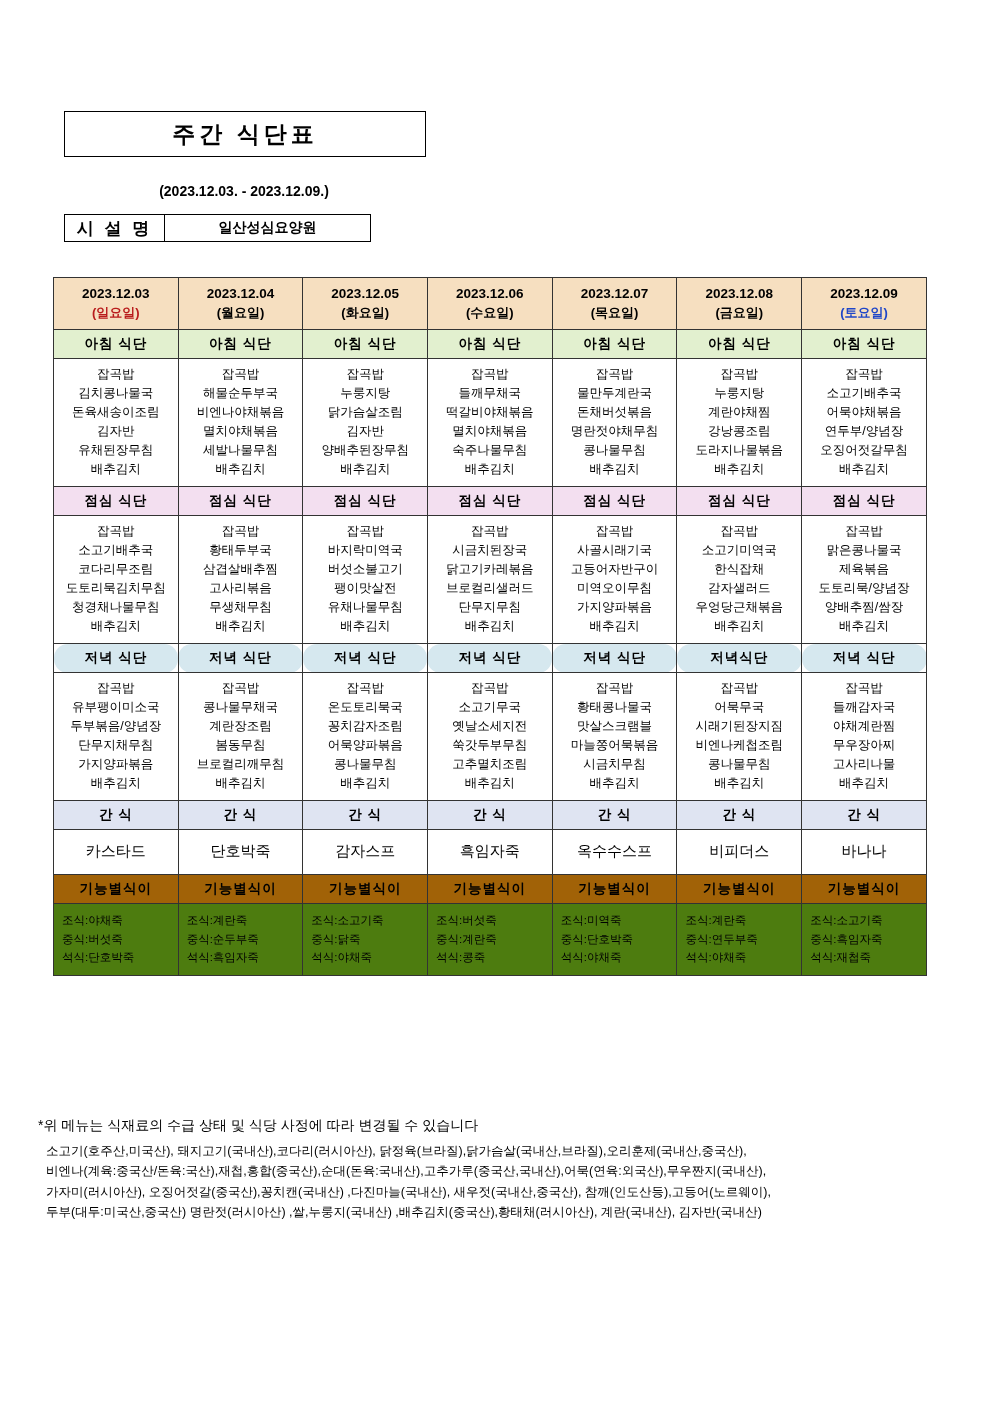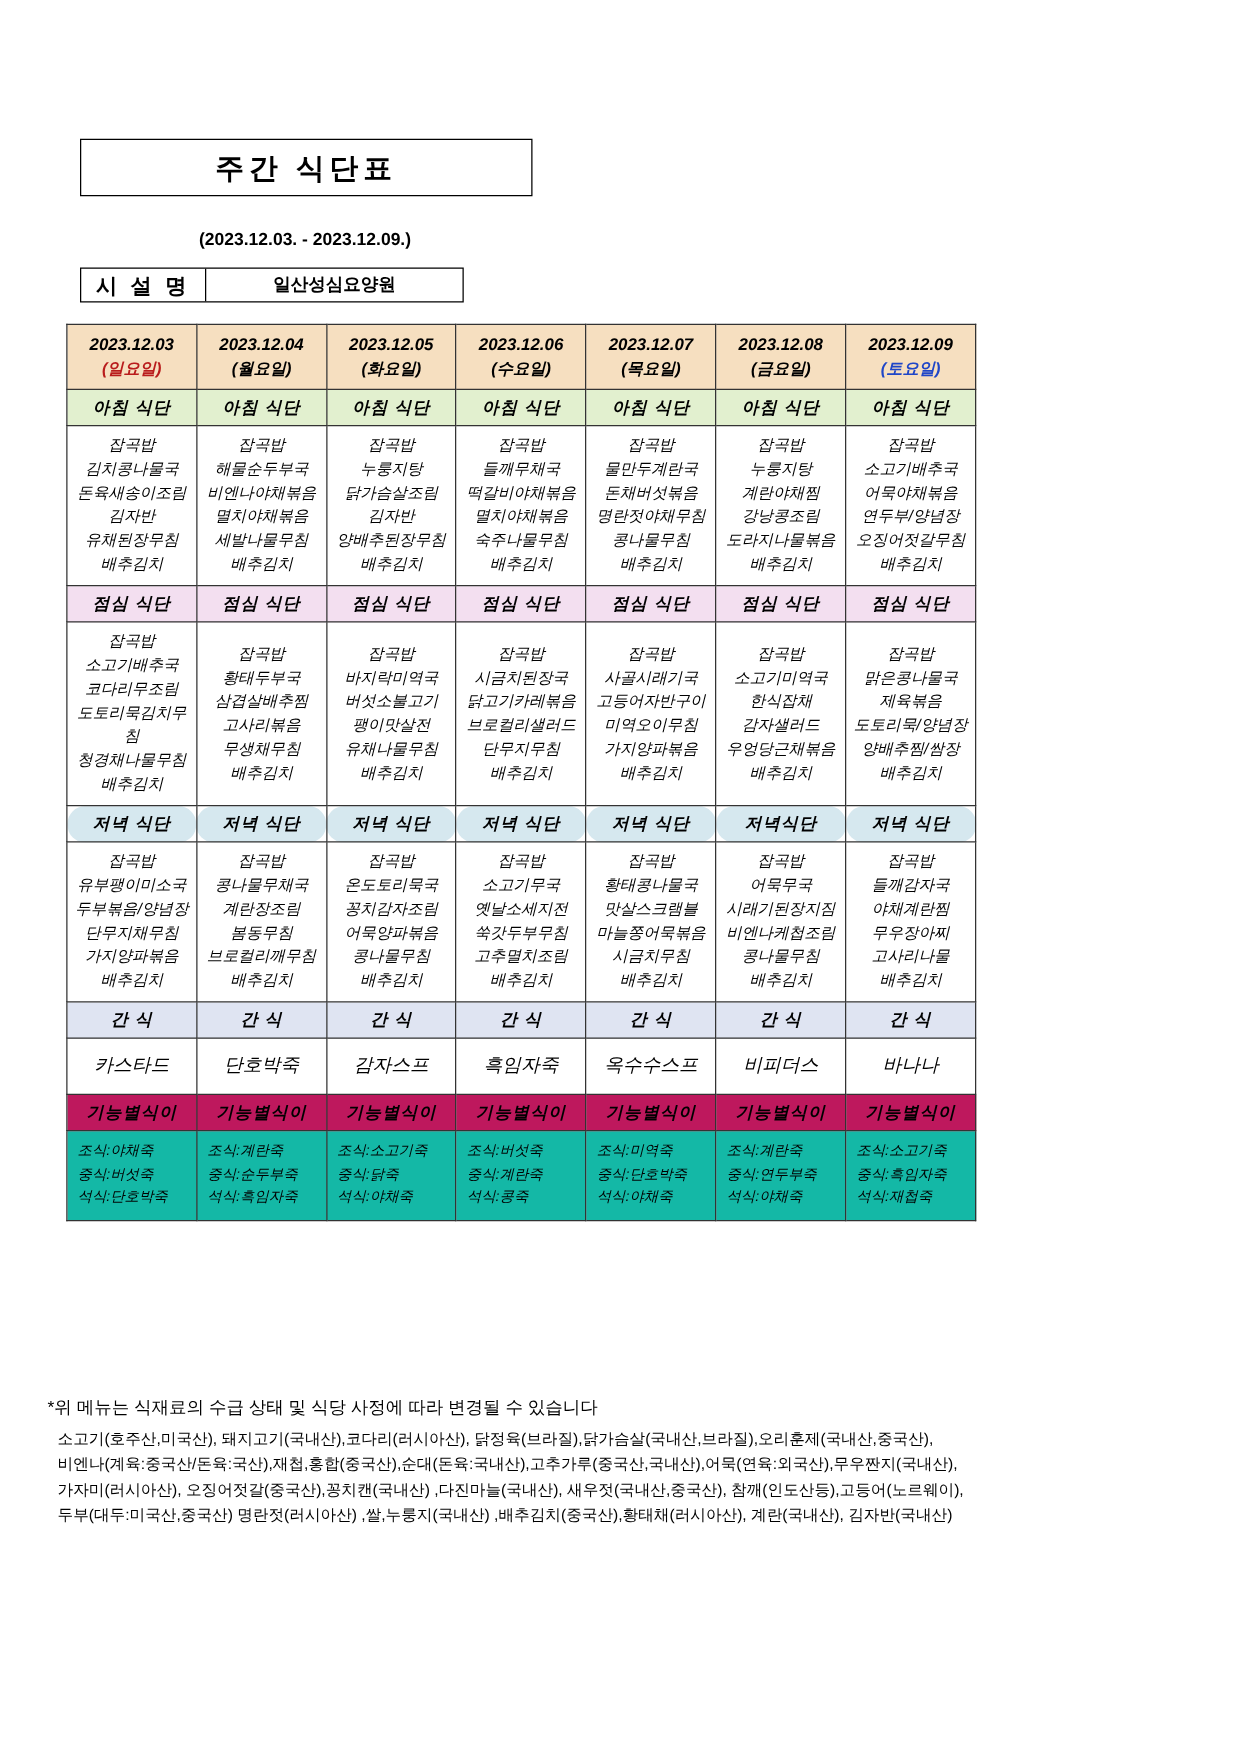--- a/index.html
+++ b/index.html
@@ -73,25 +73,24 @@
     display: flex;
     align-items: center;
     justify-content: center;
     font-size: 14px;
     font-weight: bold;
   }
   
   table.menu {
     position: absolute;
     left: 53px;
-    top: 259px;
-    width: 728px;
+    top: 277px;
+    width: 874px;
     border-collapse: collapse;
     table-layout: fixed;
-    font-style: italic;
   }
   table.menu td {
     border: 1px solid #333;
     text-align: center;
     vertical-align: middle;
     padding: 0;
   }
   .date-cell {
     background: #f6dfc0;
     padding: 6px 0 7px 0 !important;
@@ -110,38 +109,38 @@
   .sec-head {
     font-size: 13.5px;
     font-weight: bold;
     padding: 5px 0 5px 0 !important;
     letter-spacing: 1px;
   }
   .sec-breakfast { background: #e2f0cf; }
   .sec-lunch { background: #f3dff0; }
   .sec-dinner { background: #d6e8ef; border-radius: 14px; }
   .sec-snack { background: #dfe4f2; }
-  .sec-func { background: #be185d; }
+  .sec-func { background: #a16207; }
   .items {
     font-size: 12.5px;
     line-height: 1.52;
     padding: 6px 2px 7px 2px !important;
     background: #ffffff;
   }
   .snack-item {
     font-size: 15px;
     padding: 12px 0 13px 0 !important;
     background: #ffffff;
   }
   .func-items {
     font-size: 11.5px;
     line-height: 1.6;
     padding: 7px 4px 8px 8px !important;
     text-align: left !important;
-    background: #14b8a6;
+    background: #4d7c0f;
   }
   
   .footnote {
     position: absolute;
     left: 38px;
     top: 1117px;
     width: 916px;
   }
   .footnote .fn-title {
     font-size: 14px;

